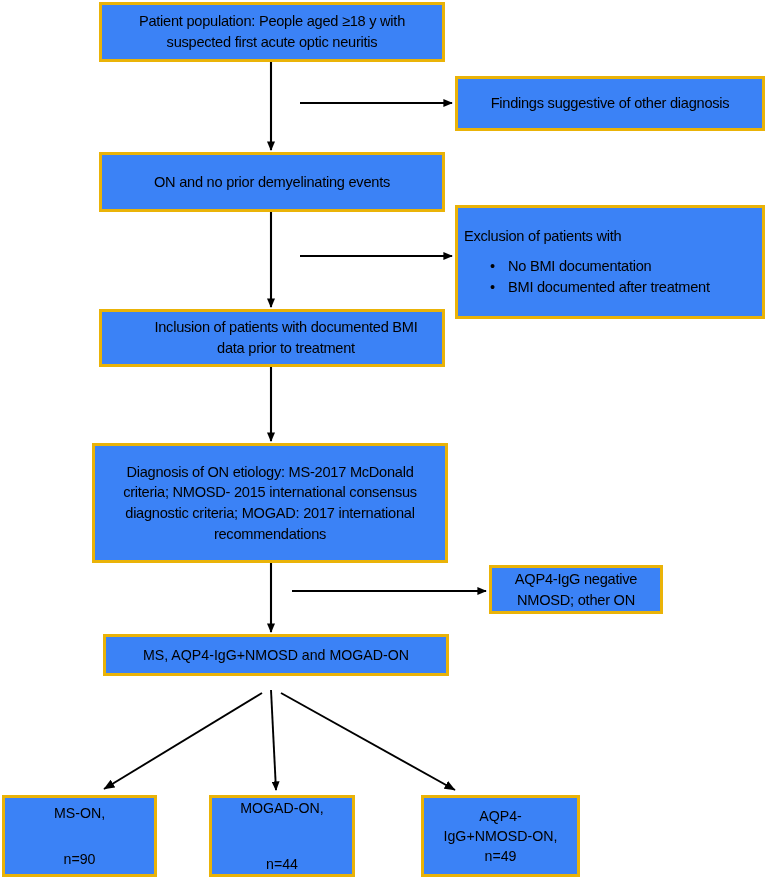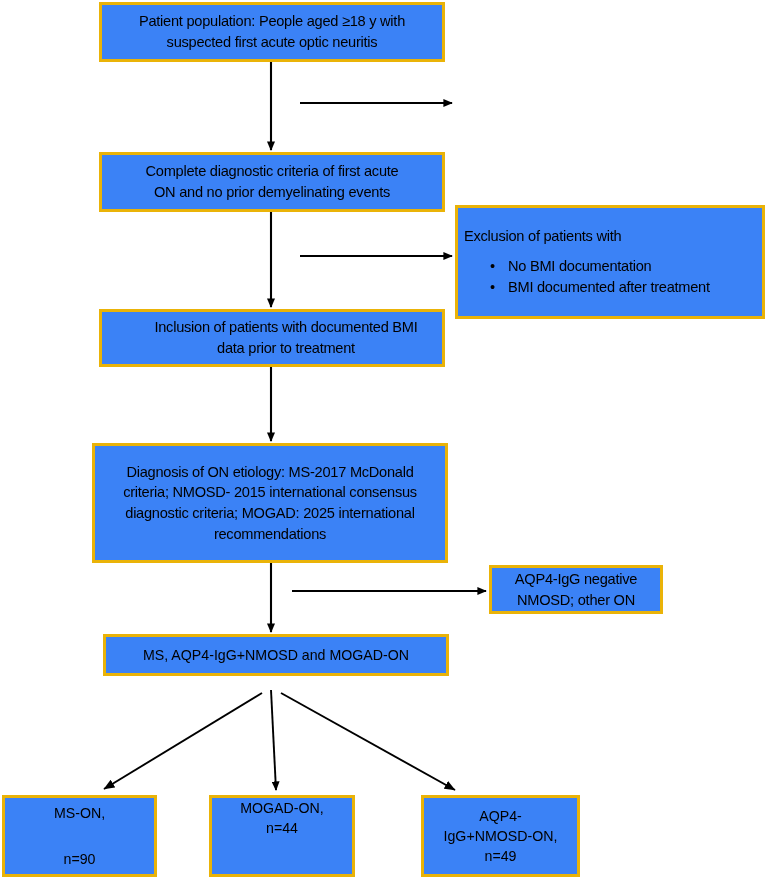--- a/index.html
+++ b/index.html
@@ -58,21 +58,21 @@
   #node-population   { left: 99px;  top: 2px;   width: 346px; height: 60px; }
   #node-other-dx     { left: 455px; top: 76px;  width: 310px; height: 55px; }
   #node-criteria     { left: 99px;  top: 152px; width: 346px; height: 60px; }
   #node-exclusion    { left: 455px; top: 205px; width: 310px; height: 114px;
                        align-items: stretch; justify-content: center; text-align: left; padding: 10px 6px; }
   #node-inclusion    { left: 99px;  top: 309px; width: 346px; height: 58px; padding-left: 28px; }
   #node-diagnosis    { left: 92px;  top: 443px; width: 356px; height: 120px; }
   #node-aqp4-neg     { left: 489px; top: 565px; width: 174px; height: 49px; align-items: center; }
   #node-cohort       { left: 103px; top: 634px; width: 346px; height: 42px; }
   #node-ms-on        { left: 2px;   top: 795px; width: 155px; height: 82px; justify-content: space-evenly; gap: 20px; }
-  #node-mogad-on     { left: 209px; top: 795px; width: 146px; height: 82px; justify-content: flex-start; }
+  #node-mogad-on     { left: 209px; top: 795px; width: 146px; height: 82px; justify-content: space-between; }
   #node-aqp4-on      { left: 421px; top: 795px; width: 159px; height: 82px; justify-content: center; }
 
   .excl-title { display: block; margin-bottom: 9px; }
   .excl-list { margin: 0; padding: 0; list-style: none; }
   .excl-list li {
     display: block;
     padding-left: 44px;
     position: relative;
     line-height: 1.46;
   }
@@ -117,43 +117,45 @@
     <line x1="271" y1="690" x2="276" y2="790" stroke="#000000" stroke-width="1.9" marker-end="url(#arrowhead)"></line>
 
     <line x1="281" y1="693" x2="455" y2="790" stroke="#000000" stroke-width="1.9" marker-end="url(#arrowhead-sm)"></line>
   </svg>
 
   <div class="node font-a" id="node-population">
     <span class="line">Patient population: People aged ≥18 y with</span>
     <span class="line">suspected first acute optic neuritis</span>
   </div>
 
+  <div class="node font-a" id="node-other-dx">
+    <span class="line">Findings suggestive of other diagnosis</span>
+  </div>
 
   <div class="node font-a" id="node-criteria">
-    <span class="line">Complete diagnostic criteria of first acute</span>
     <span class="line">ON and no prior demyelinating events</span>
   </div>
 
   <div class="node font-a" id="node-exclusion">
     <span class="excl-title">Exclusion of patients with</span>
     <ul class="excl-list">
       <li>No BMI documentation</li>
       <li>BMI documented after treatment</li>
     </ul>
   </div>
 
   <div class="node font-a" id="node-inclusion">
     <span class="line">Inclusion of patients with documented BMI</span>
     <span class="line">data prior to treatment</span>
   </div>
 
   <div class="node font-a" id="node-diagnosis">
     <span class="line">Diagnosis of ON etiology: MS-2017 McDonald</span>
     <span class="line">criteria; NMOSD- 2015 international consensus</span>
-    <span class="line">diagnostic criteria; MOGAD: 2025 international</span>
+    <span class="line">diagnostic criteria; MOGAD: 2017 international</span>
     <span class="line">recommendations</span>
   </div>
 
   <div class="node font-a" id="node-aqp4-neg">
     <span class="line">AQP4-IgG negative</span>
     <span class="line">NMOSD; other ON</span>
   </div>
 
   <div class="node font-b" id="node-cohort">
     <span class="line">MS, AQP4-IgG+NMOSD and MOGAD-ON</span>

